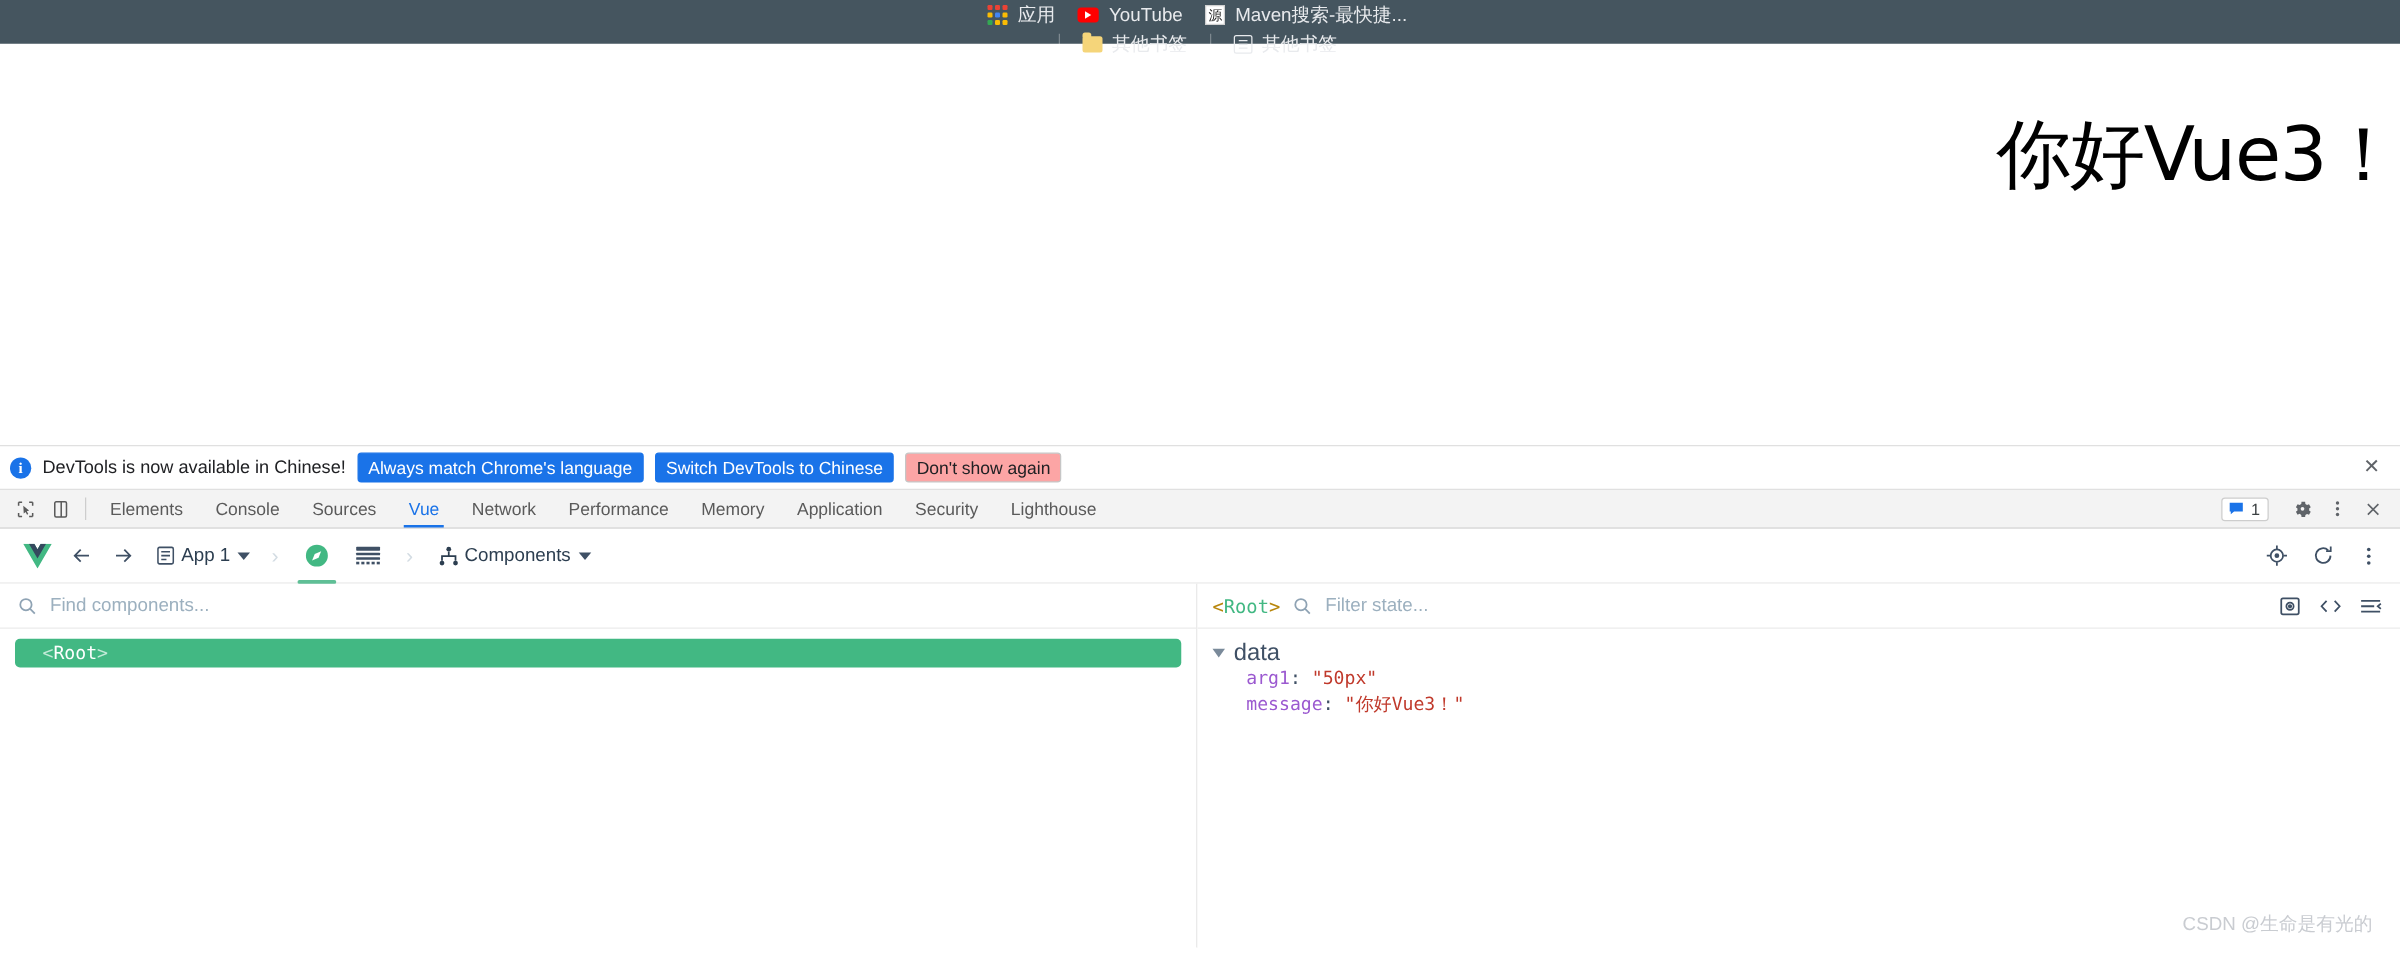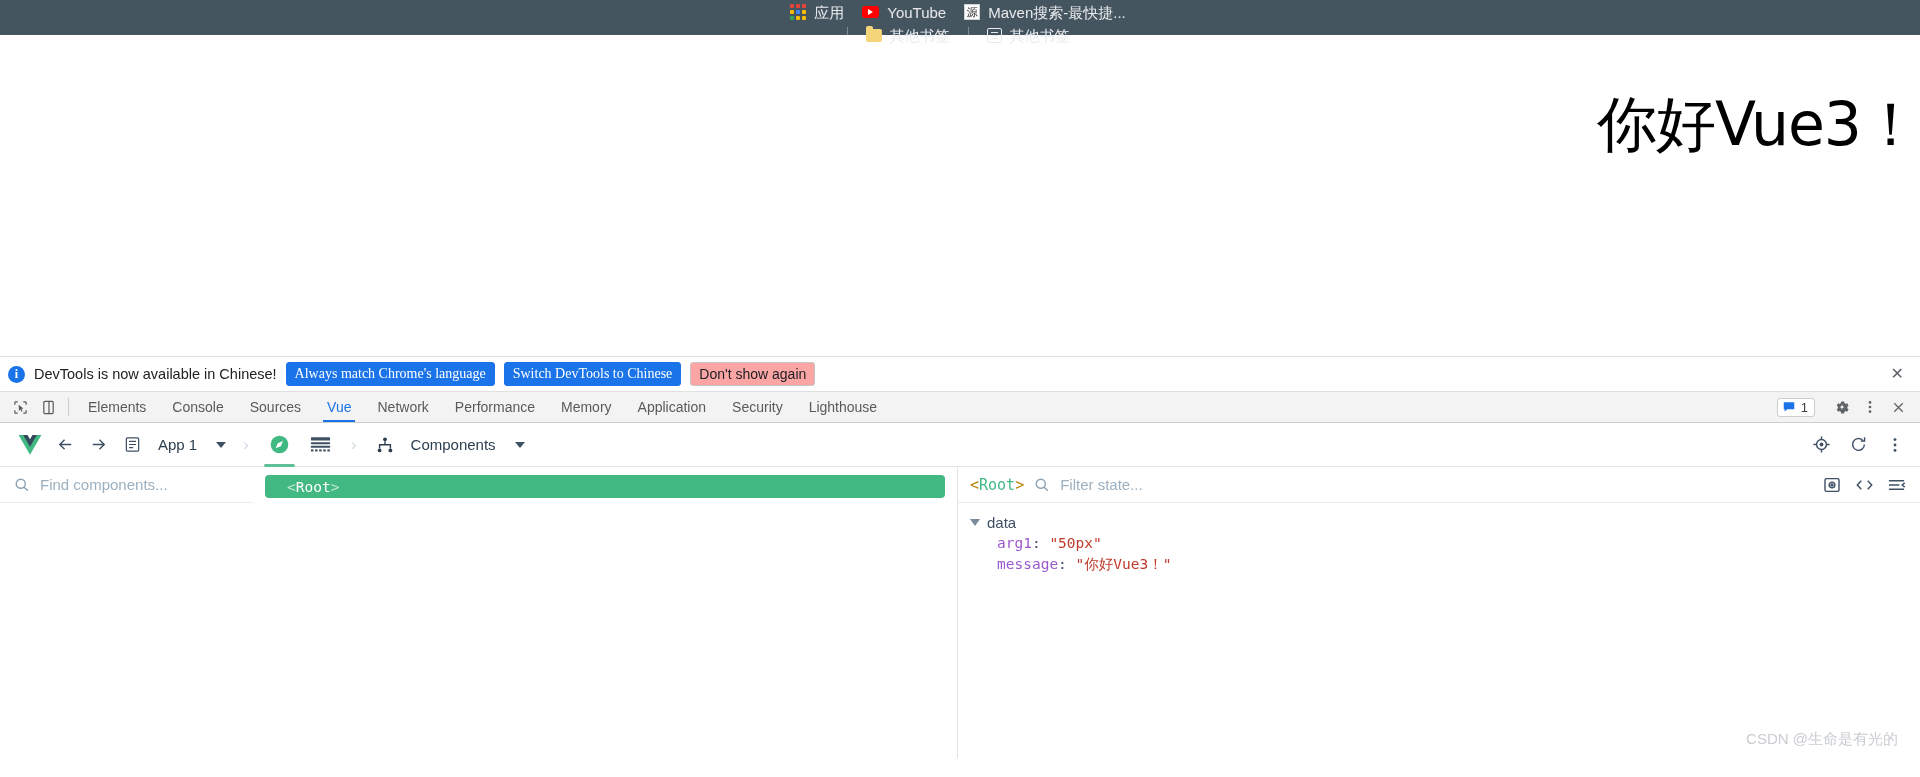--- a/index.html
+++ b/index.html
@@ -114,21 +114,21 @@
     width: 17px; height: 17px; border-radius: 50%;
     background: #1a73e8; color: #fff; font-size: 12px;
     font-weight: bold; text-align: center; line-height: 17px;
     flex: 0 0 auto; font-family: "Liberation Serif", serif;
   }
   .notice-text { color: #202124; white-space: nowrap; }
   .btn-blue {
     background: #1a73e8; color: #fff; border: 1px solid #1a73e8;
     border-radius: 3px; padding: 3px 8px; font-size: 14px;
     cursor: pointer; white-space: nowrap;
-    font-family: Liberation Serif, serif;
+    font-family: Liberation Sans, sans-serif;
   }
   .btn-plain {
     background: #fca5a5; color: #202124; border: 1px solid #c6c6c6;
     border-radius: 3px; padding: 3px 8px; font-size: 14px;
     cursor: pointer; white-space: nowrap;
     font-family: "Liberation Sans", sans-serif;
   }
   .notice-close {
     margin-left: auto; color: #5f6368; font-size: 16px;
     cursor: pointer; padding: 0 6px; line-height: 1;
@@ -183,21 +183,21 @@
     gap: 2px;
     font-size: 15px;
     color: #2c3e50;
   }
   .vt-btn {
     display: flex; align-items: center; justify-content: center;
     height: 30px; min-width: 30px; padding: 0 6px;
     cursor: pointer; border-radius: 3px; color: #3f5065;
   }
   .vt-app {
-    display: flex; align-items: center; gap: 17px;
+    display: flex; align-items: center; gap: 4px;
     padding: 0 6px 0 8px; height: 30px; cursor: pointer;
     border-radius: 3px; color: #2c3e50;
   }
   .vt-chev {
     width: 0; height: 0;
     border-left: 5px solid transparent;
     border-right: 5px solid transparent;
     border-top: 6px solid #3f5065;
     margin-left: 2px;
   }
@@ -215,20 +215,21 @@
   
   .vue-main {
     display: flex;
     height: 291px;
     background: #fff;
   }
   .left-pane {
     width: 958px;
     border-right: 1px solid #e4e4e4;
     display: flex;
+    flex-direction: column;
     background: #fff;
   }
   .find-bar {
     height: 36px;
     border-bottom: 1px solid #ececec;
     display: flex; align-items: center; gap: 10px;
     padding: 0 14px;
   }
   .find-input {
     border: none; outline: none; font-size: 15px;
@@ -268,21 +269,21 @@
     color: #3f5065; background: transparent; flex: 1;
     font-family: Liberation Sans, sans-serif;
   }
   .filter-input::placeholder { color: #9cb0bf; }
   .state-header-icons { display: flex; align-items: center; gap: 4px; margin-left: auto; }
 
   .state-body { padding: 9px 0 0 12px; font-family: "DejaVu Sans Mono", monospace; font-size: 14.5px; }
   .state-group {
     display: flex; align-items: center; gap: 7px;
     color: #3f5065; cursor: pointer; height: 21px;
-    font-family: "Liberation Sans", sans-serif; font-size: 15px;
+    font-family: "Liberation Sans", sans-serif; font-size: 19px;
   }
   .tri-down {
     width: 0; height: 0;
     border-left: 5px solid transparent;
     border-right: 5px solid transparent;
     border-top: 7px solid #7a8a9a;
   }
   .state-row { padding-left: 27px; height: 21px; line-height: 21px; white-space: nowrap; }
   .k-name { color: #9b59d0; }
   .k-colon { color: #3f5065; }

